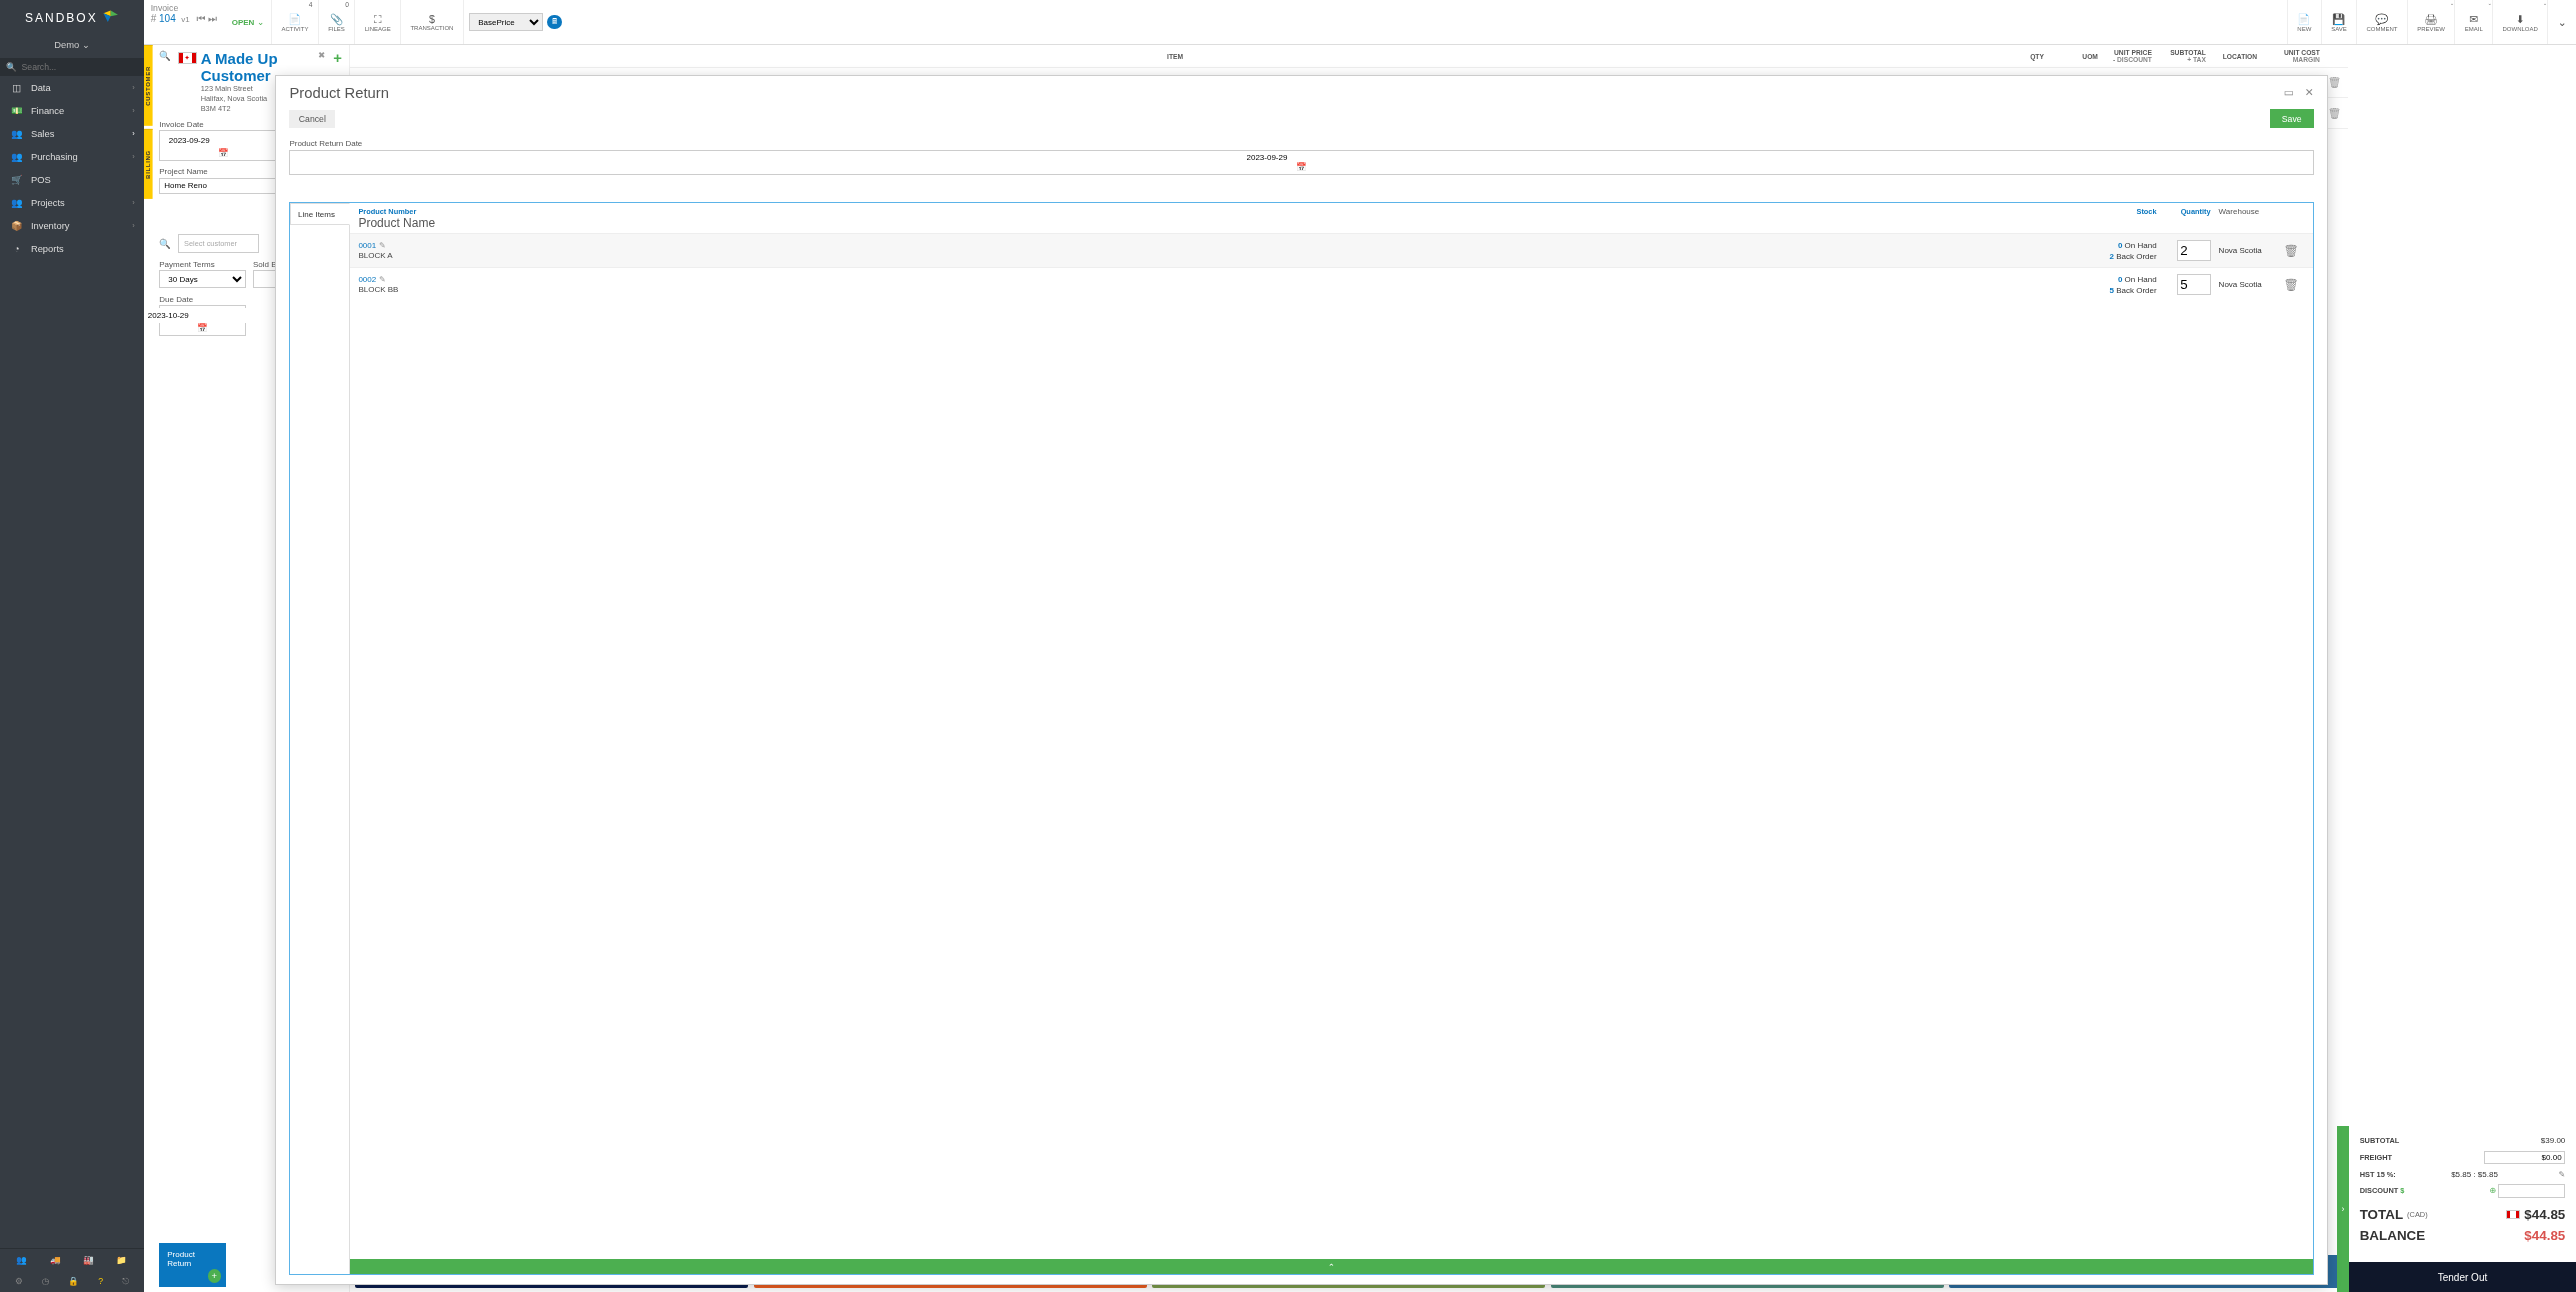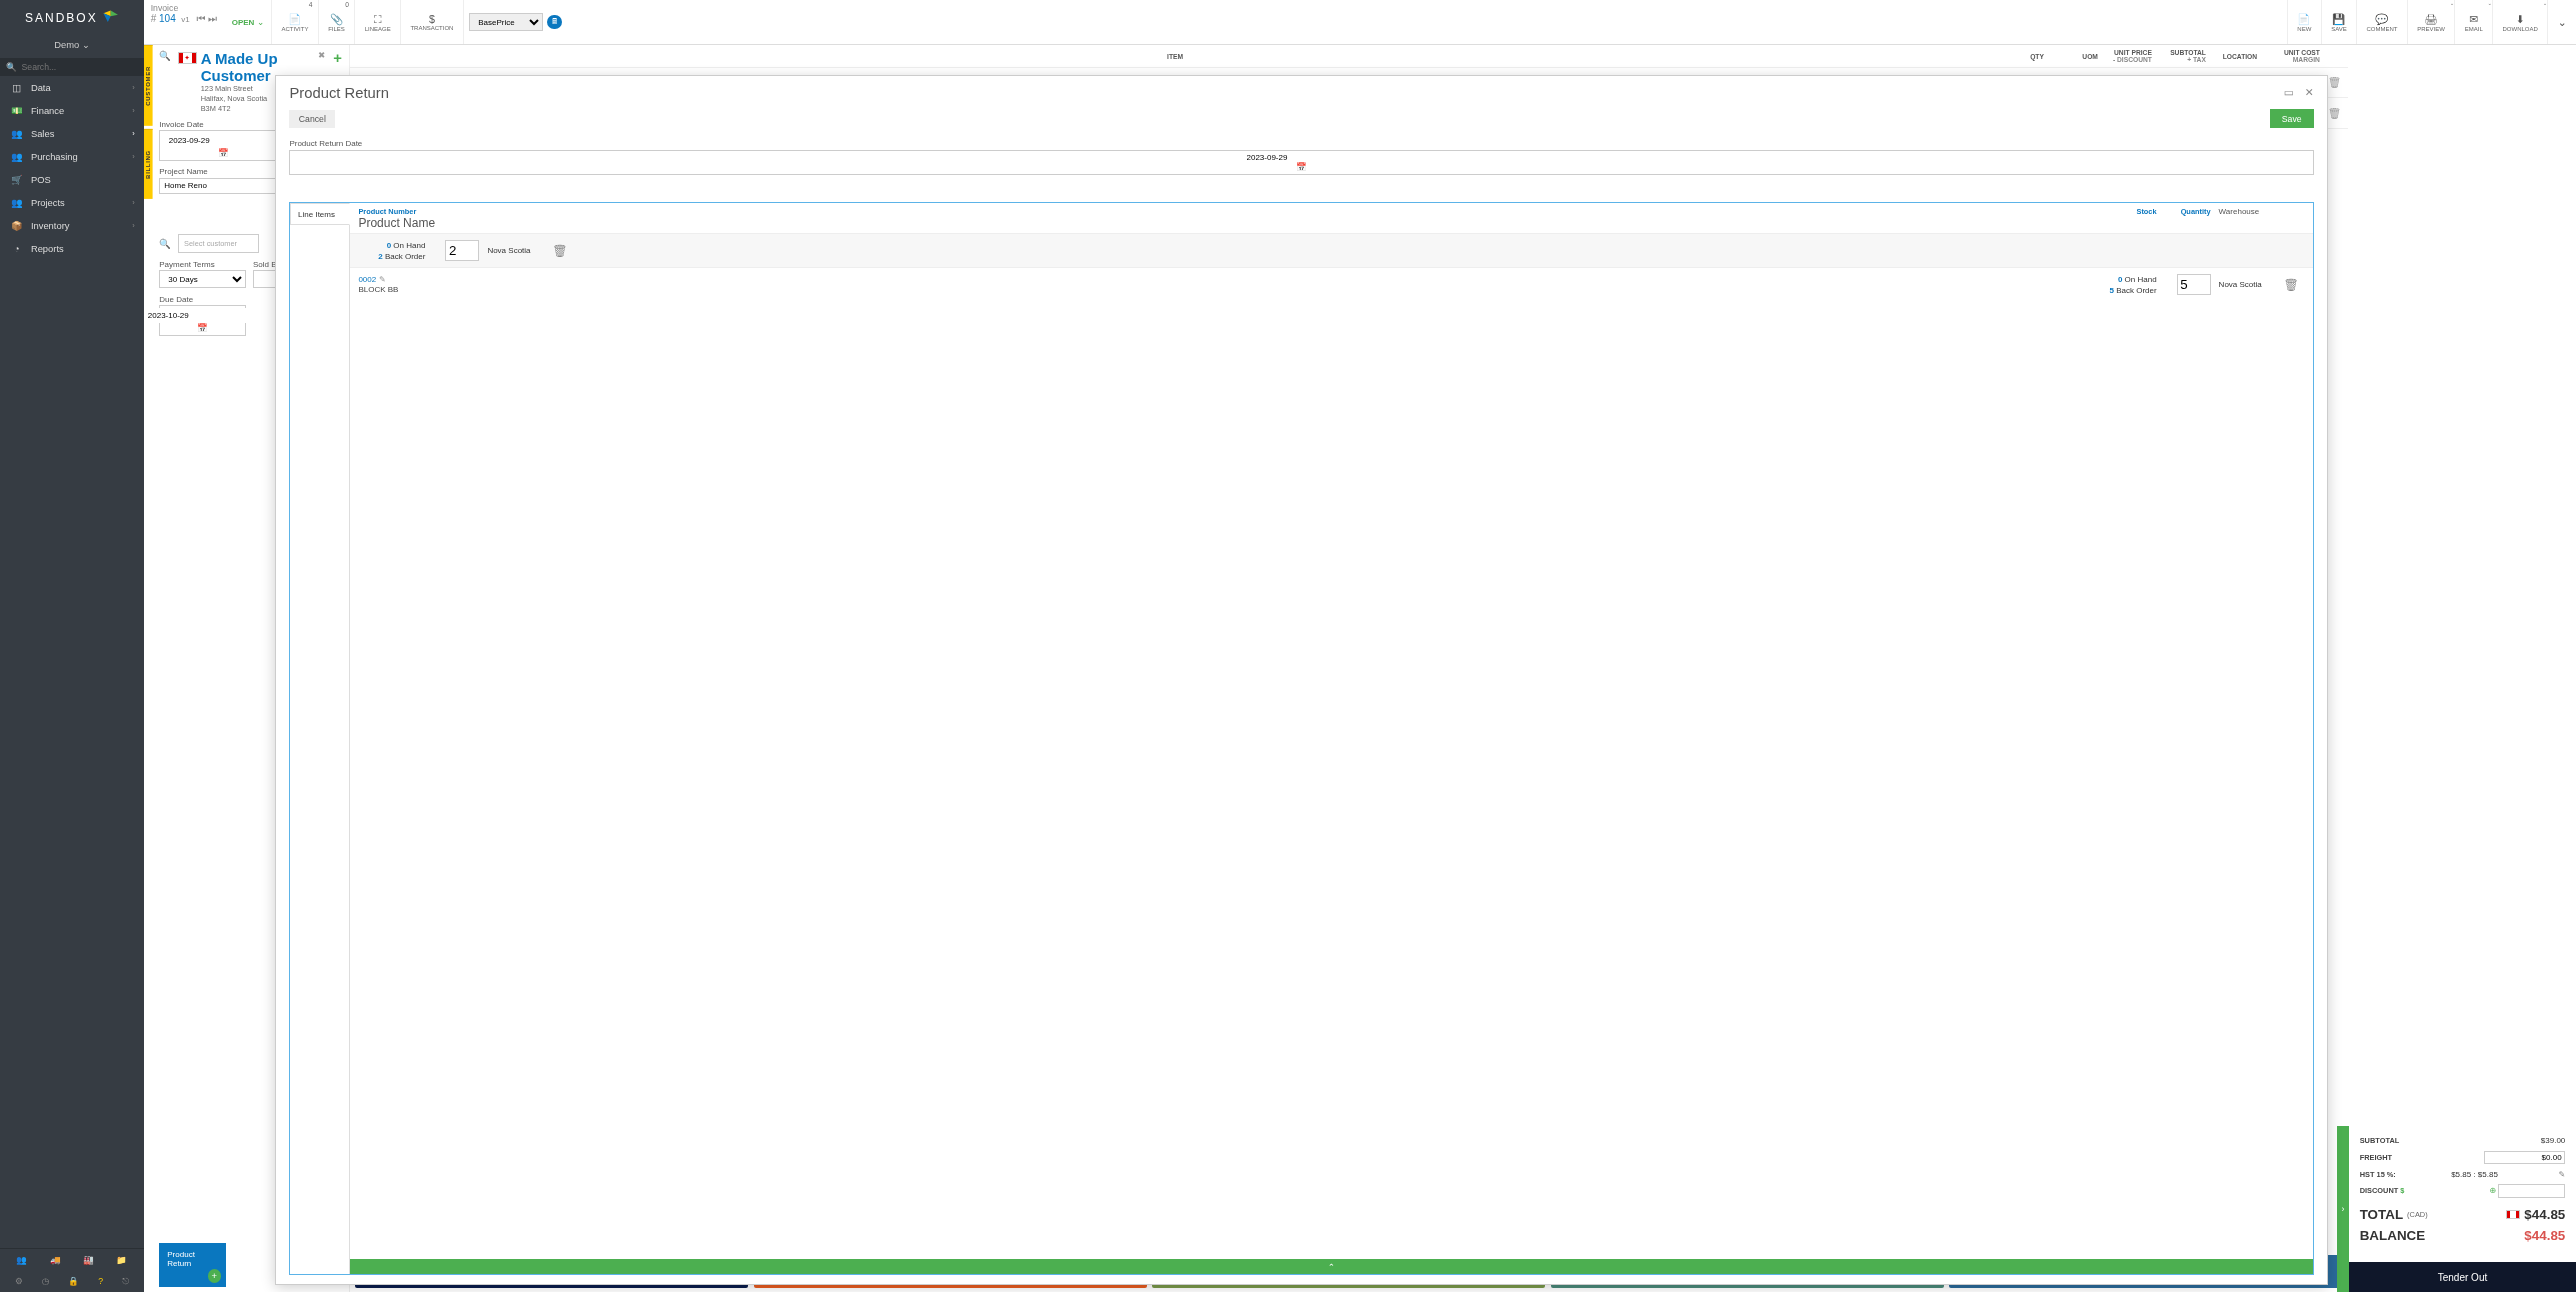--- a/index.html
+++ b/index.html
@@ -448,20 +448,21 @@
                     <div class="pn">Product Number</div>
                     <div class="pname">Product Name</div>
                   </div>
                 <div class="c-stock">Stock</div>
                 <div class="c-qty">Quantity</div>
                 <div class="c-wh">Warehouse</div>
                 <div class="c-del"></div>
               </div>
               <div id="li-rows">
                   <div class="li-row alt">
+    <div class="c-prod"><span class="num">0001</span><span class="edit">✎</span><div class="pname">BLOCK A</div></div>
     <div class="c-stock">
                       <div><span class="n">0</span> On Hand</div>
                       <div><span class="n">2</span> Back Order</div>
                     </div>
     <div class="c-qty"><input value="2" style=""></div>
     <div class="c-wh">Nova Scotia</div>
     <div class="c-del">🗑</div>
                   </div>
                   <div class="li-row">
     <div class="c-prod"><span class="num">0002</span><span class="edit">✎</span><div class="pname">BLOCK BB</div></div>

